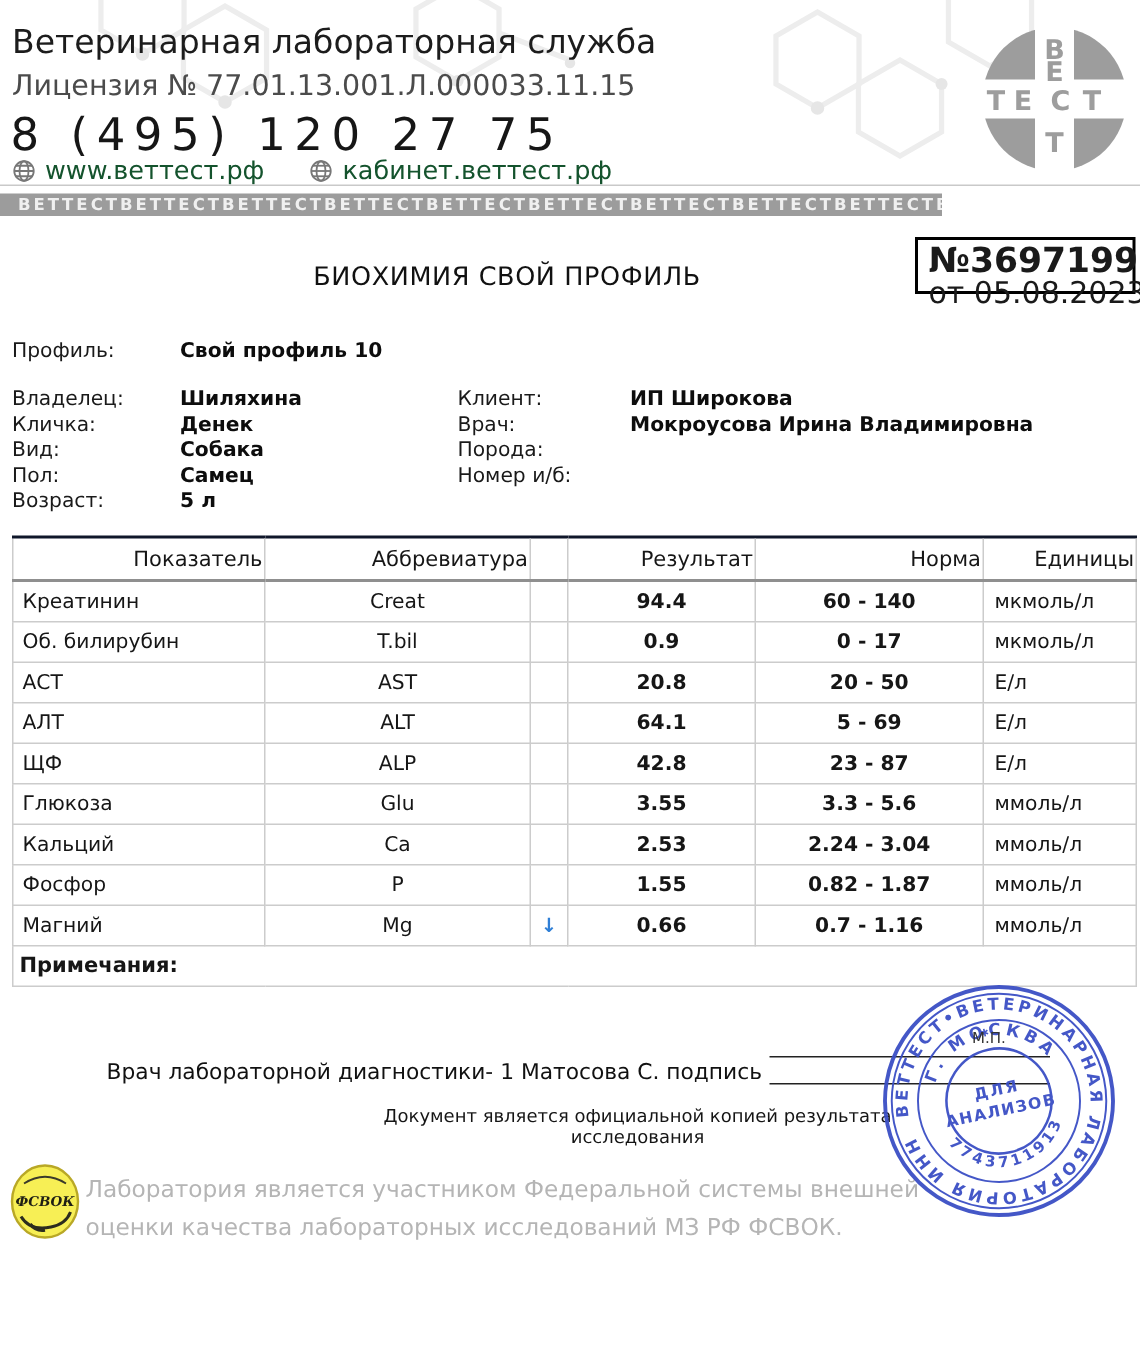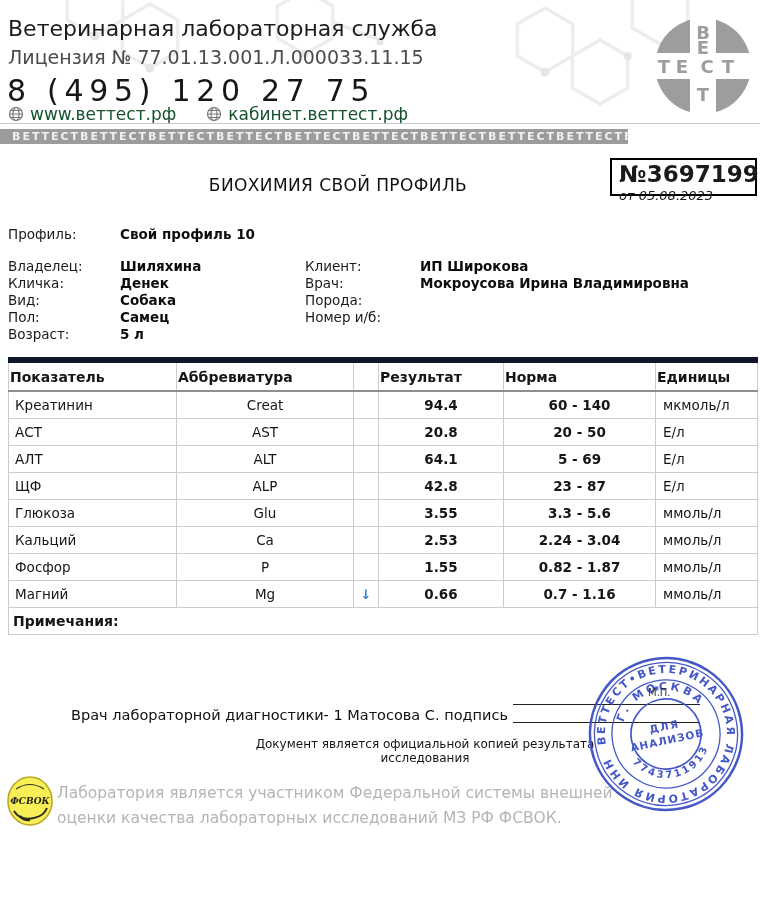--- a/index.html
+++ b/index.html
@@ -15,28 +15,28 @@
   .hr1{position:absolute;left:0;top:123px;width:760px;height:1px;background:#c9c9c9;}
   .band{position:absolute;left:0;top:129px;width:628px;height:15px;background:#9c9c9c;
         display:flex;justify-content:space-between;align-items:center;padding:0 12px;box-sizing:border-box;}
   .band span{color:rgba(255,255,255,.85);font-size:11px;font-weight:bold;letter-spacing:2px;}
   .logo{position:absolute;left:650px;top:12px;}
   .title{position:absolute;left:4px;top:175px;width:668px;text-align:center;font-size:17px;
          font-weight:500;letter-spacing:.4px;color:#111;}
   .numbox{position:absolute;left:610px;top:158px;width:147px;height:38px;border:2px solid #000;
           box-sizing:border-box;padding:1px 7px;background:#fff;}
   .numbox .num{font-size:23px;font-weight:bold;line-height:26px;white-space:nowrap;}
-  .numbox .date{font-size:13px;line-height:17px;white-space:nowrap;font-style:italic;}
+  .numbox .date{font-size:20px;line-height:17px;white-space:nowrap;}
   .il{position:absolute;font-size:13.5px;color:#1a1a1a;white-space:nowrap;}
   .iv{position:absolute;font-size:13.5px;font-weight:bold;color:#0d0d0d;white-space:nowrap;}
   .tbl{position:absolute;left:8px;top:357px;width:749px;border-collapse:collapse;table-layout:fixed;
        font-size:13.5px;color:#161616;}
   .tbl th,.tbl td{border:1px solid #cccccc;overflow:hidden;white-space:nowrap;}
-  .tbl thead th{height:25px;font-size:14px;font-weight:bold;text-align:left;
-       border-top:6px solid #0f172a;border-bottom:2px solid #8f8f8f;}
+  .tbl thead th{height:25px;font-size:14px;font-weight:normal;text-align:right;
+       border-top:2px solid #0f172a;border-bottom:2px solid #8f8f8f;}
   .tbl tbody td{height:24px;}
   .c-name{text-align:left;padding-left:6px;}
   .c-abbr{text-align:center;}
   .c-flag{text-align:center;color:#2f7fd6;font-weight:bold;font-size:13px;}
   .c-res{text-align:center;font-weight:bold;}
   .c-norm{text-align:center;font-weight:bold;}
   .c-units{text-align:left;padding-left:7px;}
   .notes-cell{font-weight:bold;text-align:left;padding-left:4px;height:25px;font-size:14px;}
   .sigs{position:absolute;left:0;top:687px;width:700px;}
   .sig-row{display:flex;justify-content:flex-end;align-items:flex-end;height:18px;font-size:14.5px;color:#111;white-space:nowrap;}
@@ -184,20 +184,28 @@
         <th>Единицы</th>
       </tr>
     </thead>
     <tbody>
       <tr>
         <td class="c-name">Креатинин</td>
         <td class="c-abbr">Creat</td>
         <td class="c-flag"></td>
         <td class="c-res">94.4</td>
         <td class="c-norm">60 - 140</td>
+        <td class="c-units">мкмоль/л</td>
+      </tr>
+      <tr>
+        <td class="c-name">Об. билирубин</td>
+        <td class="c-abbr">T.bil</td>
+        <td class="c-flag"></td>
+        <td class="c-res">0.9</td>
+        <td class="c-norm">0 - 17</td>
         <td class="c-units">мкмоль/л</td>
       </tr>
       <tr>
         <td class="c-name">АСТ</td>
         <td class="c-abbr">AST</td>
         <td class="c-flag"></td>
         <td class="c-res">20.8</td>
         <td class="c-norm">20 - 50</td>
         <td class="c-units">Е/л</td>
       </tr>

